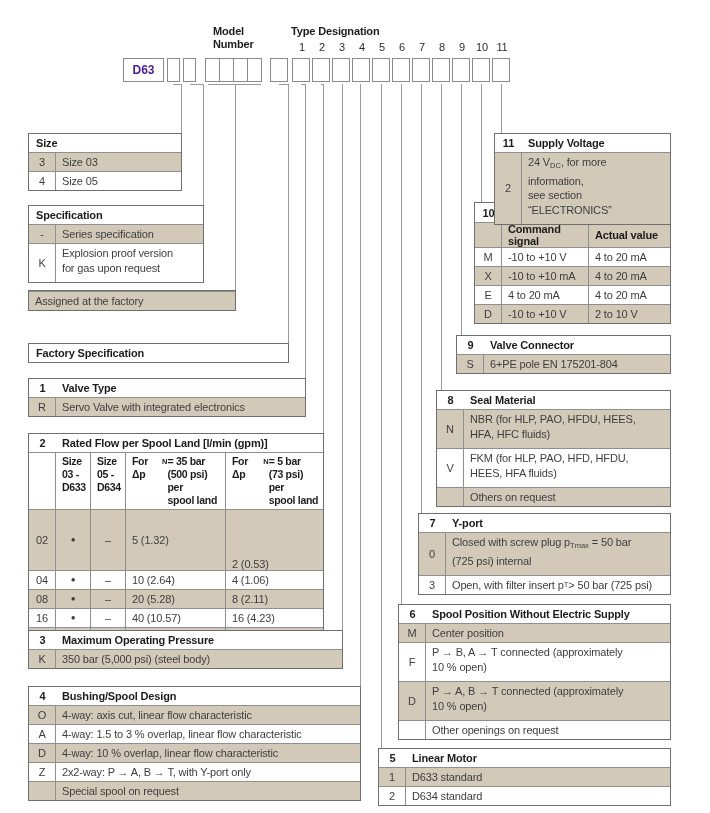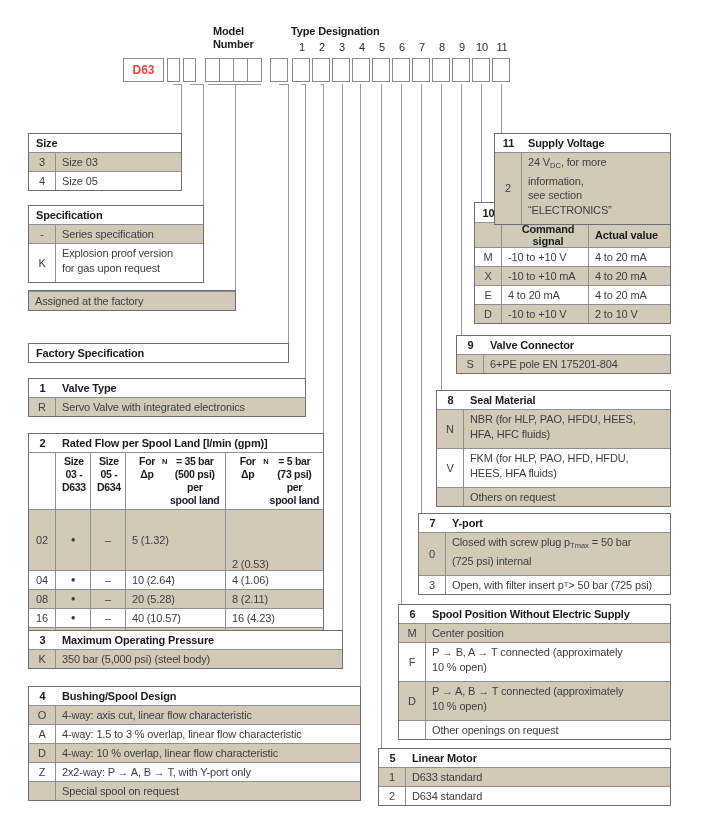--- a/index.html
+++ b/index.html
@@ -4,36 +4,36 @@
 <style>
   html,body{margin:0;padding:0;background:#fff;}
   #canvas{position:relative;width:710px;height:813px;background:#fff;overflow:hidden;
           font-family:"Liberation Sans",sans-serif;color:#3e3e3e;font-size:11px;letter-spacing:-0.15px;}
   .lbl{position:absolute;font-weight:bold;color:#1c1c1c;font-size:11px;line-height:13px;}
   .box{position:absolute;border:1px solid #8a8a8a;background:#fff;box-sizing:border-box;
        display:flex;align-items:center;justify-content:center;}
   .box.group{padding:0;}
   .gcell{flex:1;height:100%;border-right:1px solid #8a8a8a;}
   .gcell:last-child{border-right:none;}
-  .prefix{font-weight:bold;color:#ef4444;font-size:12px;letter-spacing:0;}
+  .prefix{font-weight:bold;color:#4c1d95;font-size:12px;letter-spacing:0;}
   .posnum{position:absolute;font-size:11px;color:#2d2d2d;transform:translateX(-50%);}
   .vline,.hline{position:absolute;background:#9a9a9a;}
   .vline{width:1px;} .hline{height:1px;}
   .tbl{position:absolute;border:1px solid #6f6f6f;background:#fff;box-sizing:border-box;}
   .trow{display:flex;border-top:1px solid #8f8f8f;min-height:19px;box-sizing:border-box;align-items:stretch;}
   .titlerow{display:flex;align-items:center;min-height:18px;font-weight:bold;color:#1c1c1c;}
   .tnum{width:27px;flex:none;text-align:center;}
   .ttitle{padding:2px 6px 1px 6px;line-height:13px;}
   .ttitle.nonum{padding-left:7px;}
   .code{width:27px;flex:none;border-right:1px solid #8f8f8f;display:flex;align-items:center;
         justify-content:center;box-sizing:border-box;line-height:13px;}
   .txt{flex:1;padding:2px 6px 7px 6px;line-height:14.5px;white-space:pre-line;display:block;}
   .txt.mid{display:flex;align-items:center;padding-top:0;padding-bottom:0;}
   .shaded{background:#d3c9b9;}
-  .fc{border-right:1px solid #8f8f8f;box-sizing:border-box;display:flex;align-items:center;flex:none;text-align:center;}
+  .fc{border-right:1px solid #8f8f8f;box-sizing:border-box;display:flex;align-items:center;flex:none;}
   .fc:last-child,.fc.last{border-right:none;}
   .fhead{font-weight:bold;color:#1c1c1c;font-size:10.5px;line-height:13px;align-items:flex-start;
          padding:2px 3px 2px 6px;white-space:pre-line;letter-spacing:-0.3px;}
   .fval{padding-left:6px;}
   .fdot{justify-content:center;}
   .dot{font-size:8px;line-height:8px;}
   sub{font-size:7.5px;vertical-align:-2px;letter-spacing:0;}
   sup{font-size:7.5px;vertical-align:4px;letter-spacing:0;}
 </style>
 </head>

